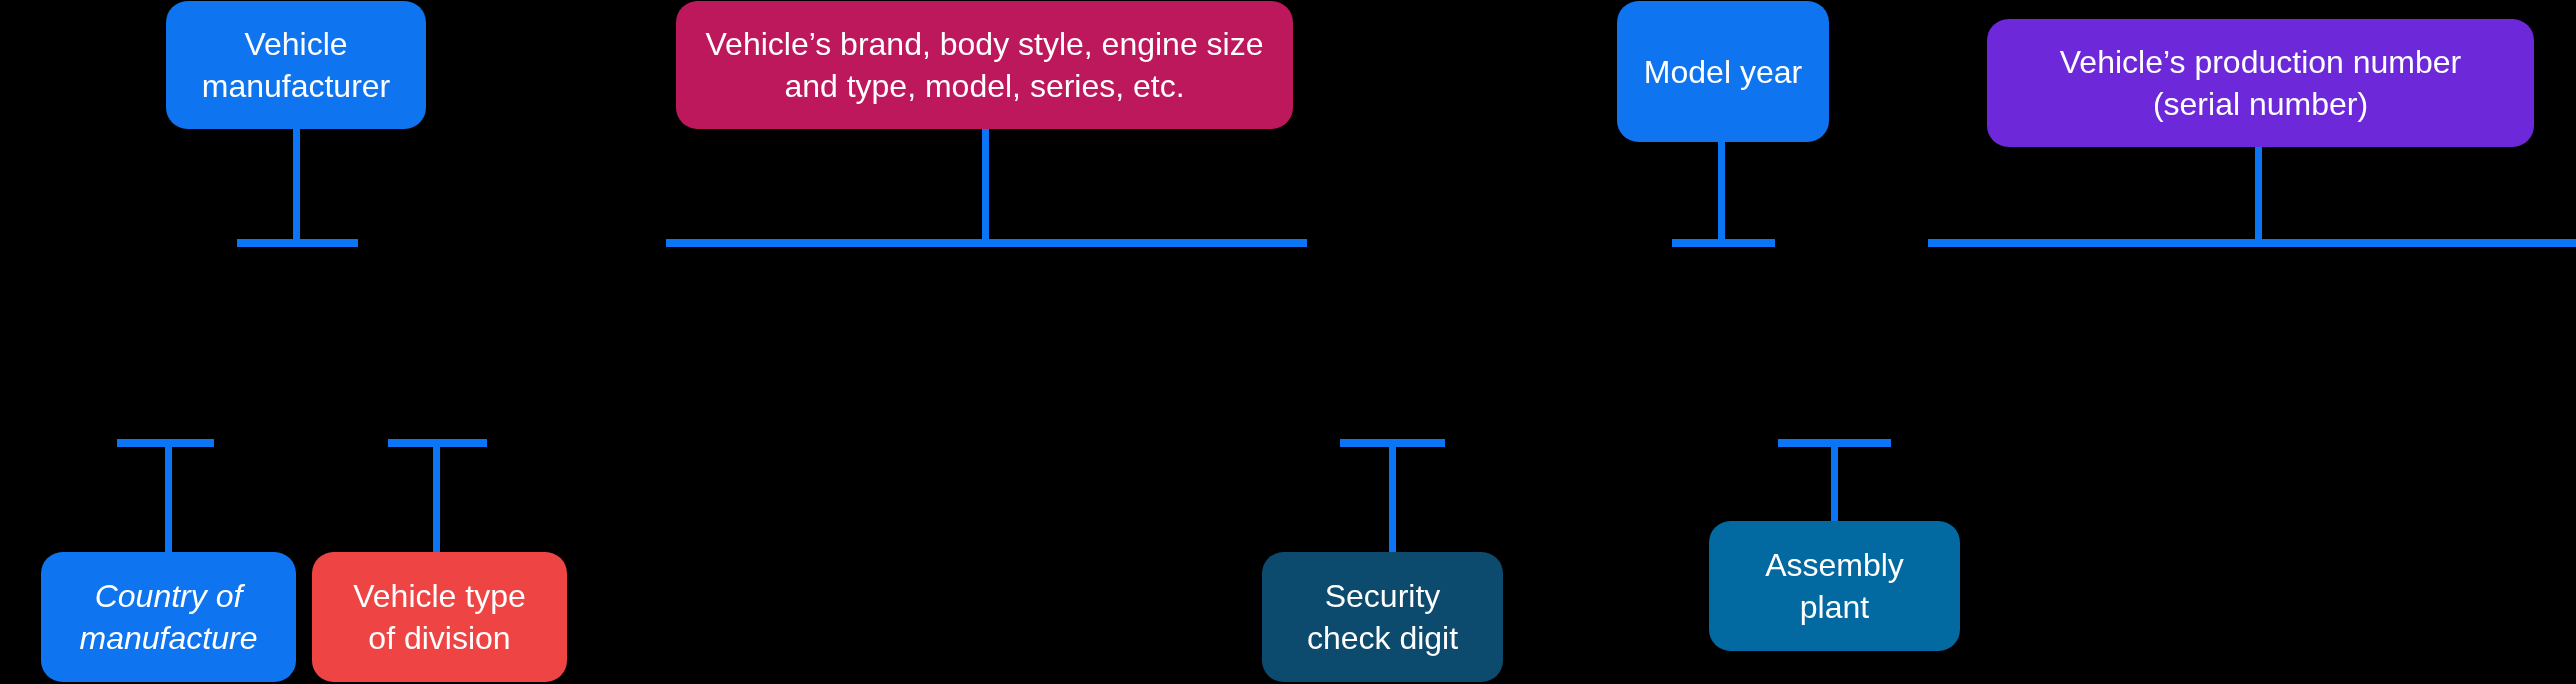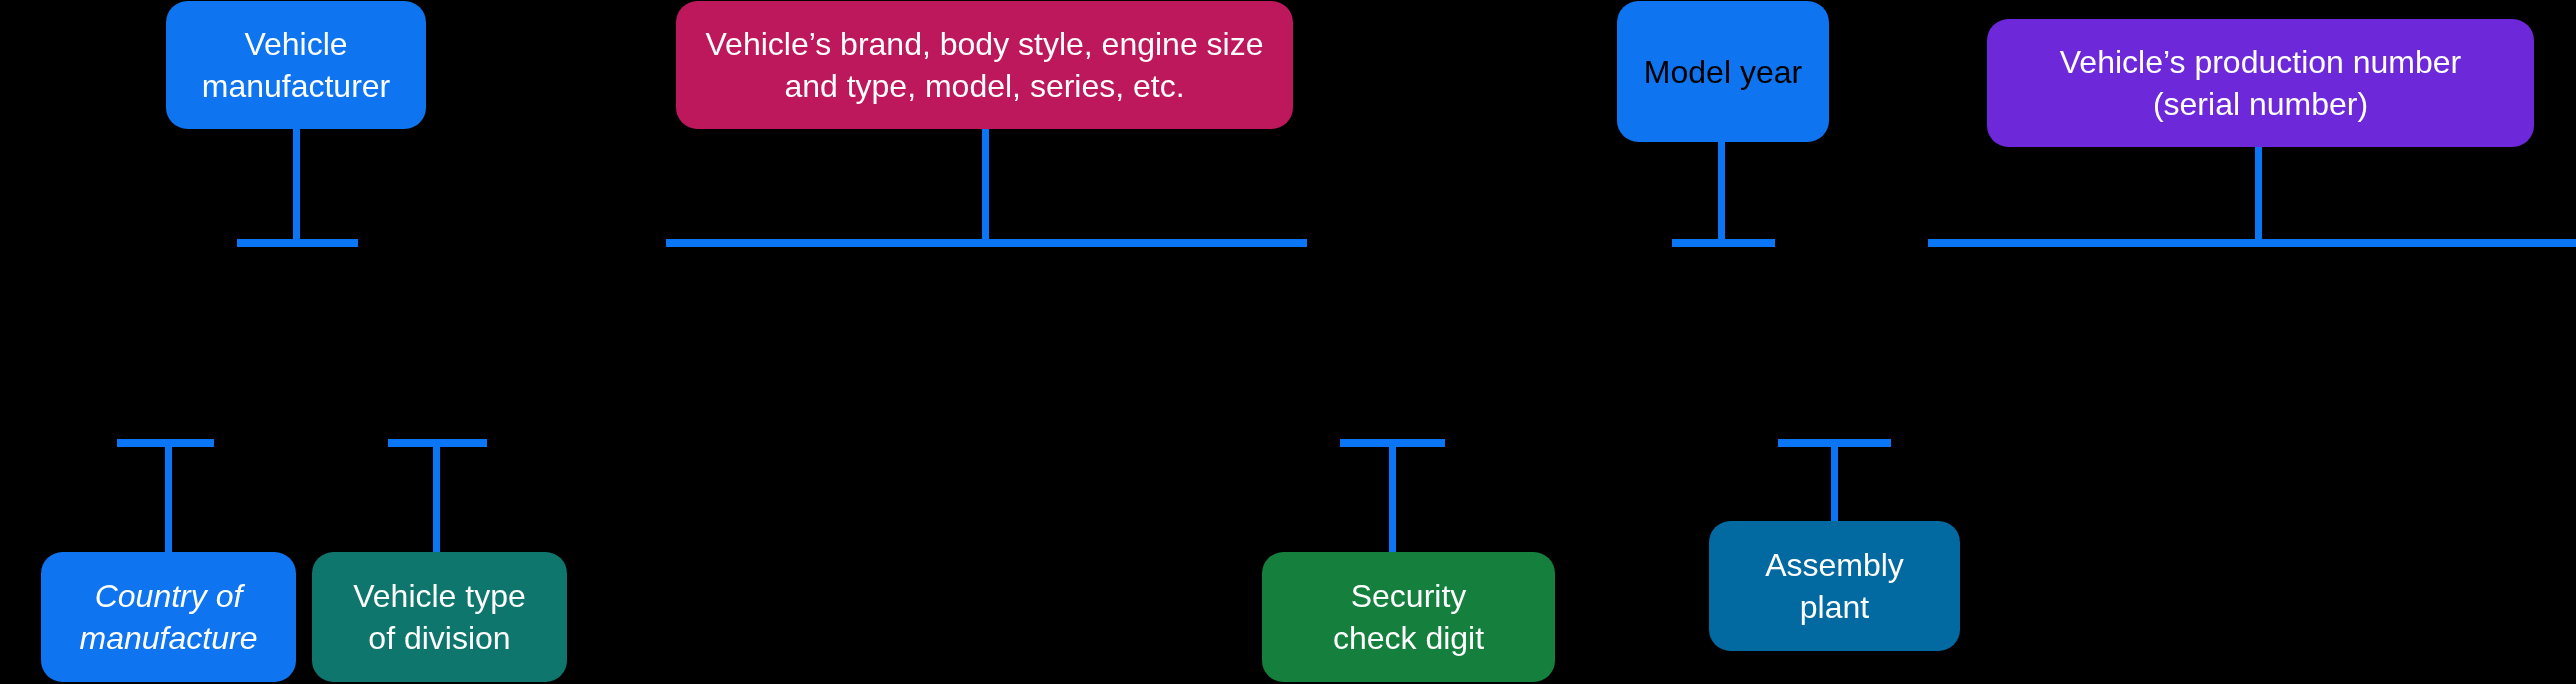--- a/index.html
+++ b/index.html
@@ -57,31 +57,31 @@
     <div class="conn" style="left: 1350px; top: 446px; width: 6.7px; height: 107px; background: rgb(10, 118, 245);"></div>
     <div class="conn" style="left: 1739px; top: 439px; width: 113px; height: 8px; background: rgb(10, 118, 245);"></div>
     <div class="conn" style="left: 1792px; top: 446px; width: 6.7px; height: 107px; background: rgb(10, 118, 245);"></div>
     <div class="node" style="left: 127px; top: 1.3px; width: 260px; height: 128px; background: rgb(14, 116, 239);">
       <span class="node-label" style="color: rgb(255, 255, 255);">Vehicle<br>manufacturer</span>
     </div>
     <div class="node" style="left: 637px; top: 1.3px; width: 617px; height: 128px; background: #be185d;">
       <span class="node-label" style="color: rgb(255, 255, 255);">Vehicle’s brand, body style, engine size<br>and type, model, series, etc.</span>
     </div>
     <div class="node" style="left: 1578px; top: 1.3px; width: 212px; height: 141px; background: rgb(14, 116, 239);">
-      <span class="node-label" style="color: #000000;">Model year</span>
+      <span class="node-label" style="color: #ffffff;">Model year</span>
     </div>
     <div class="node" style="left: 1948px; top: 19px; width: 547px; height: 128px; background: #6d28d9;">
       <span class="node-label" style="color: rgb(255, 255, 255);">Vehicle’s production number<br>(serial number)</span>
     </div>
     <div class="node" style="left: 2px; top: 552px; width: 255px; height: 130px; background: rgb(14, 116, 239);">
       <span class="node-label" style="color: rgb(255, 255, 255); font-style: italic;">Country of<br>manufacture</span>
     </div>
-    <div class="node" style="left: 273px; top: 552px; width: 255px; height: 130px; background: #0f766e;">
+    <div class="node" style="left: 273px; top: 552px; width: 255px; height: 130px; background: #ef4444;">
       <span class="node-label" style="color: rgb(255, 255, 255);">Vehicle type<br>of division</span>
     </div>
-    <div class="node" style="left: 1223px; top: 552px; width: 293px; height: 130px; background: #15803d;">
+    <div class="node" style="left: 1223px; top: 552px; width: 241px; height: 130px; background: #0c4a6e;">
       <span class="node-label" style="color: rgb(255, 255, 255);">Security<br>check digit</span>
     </div>
     <div class="node" style="left: 1670px; top: 521px; width: 251px; height: 130px; background: #0369a1;">
       <span class="node-label" style="color: rgb(255, 255, 255);">Assembly<br>plant</span>
     </div>
   </div>
 
 
 </body></html>

